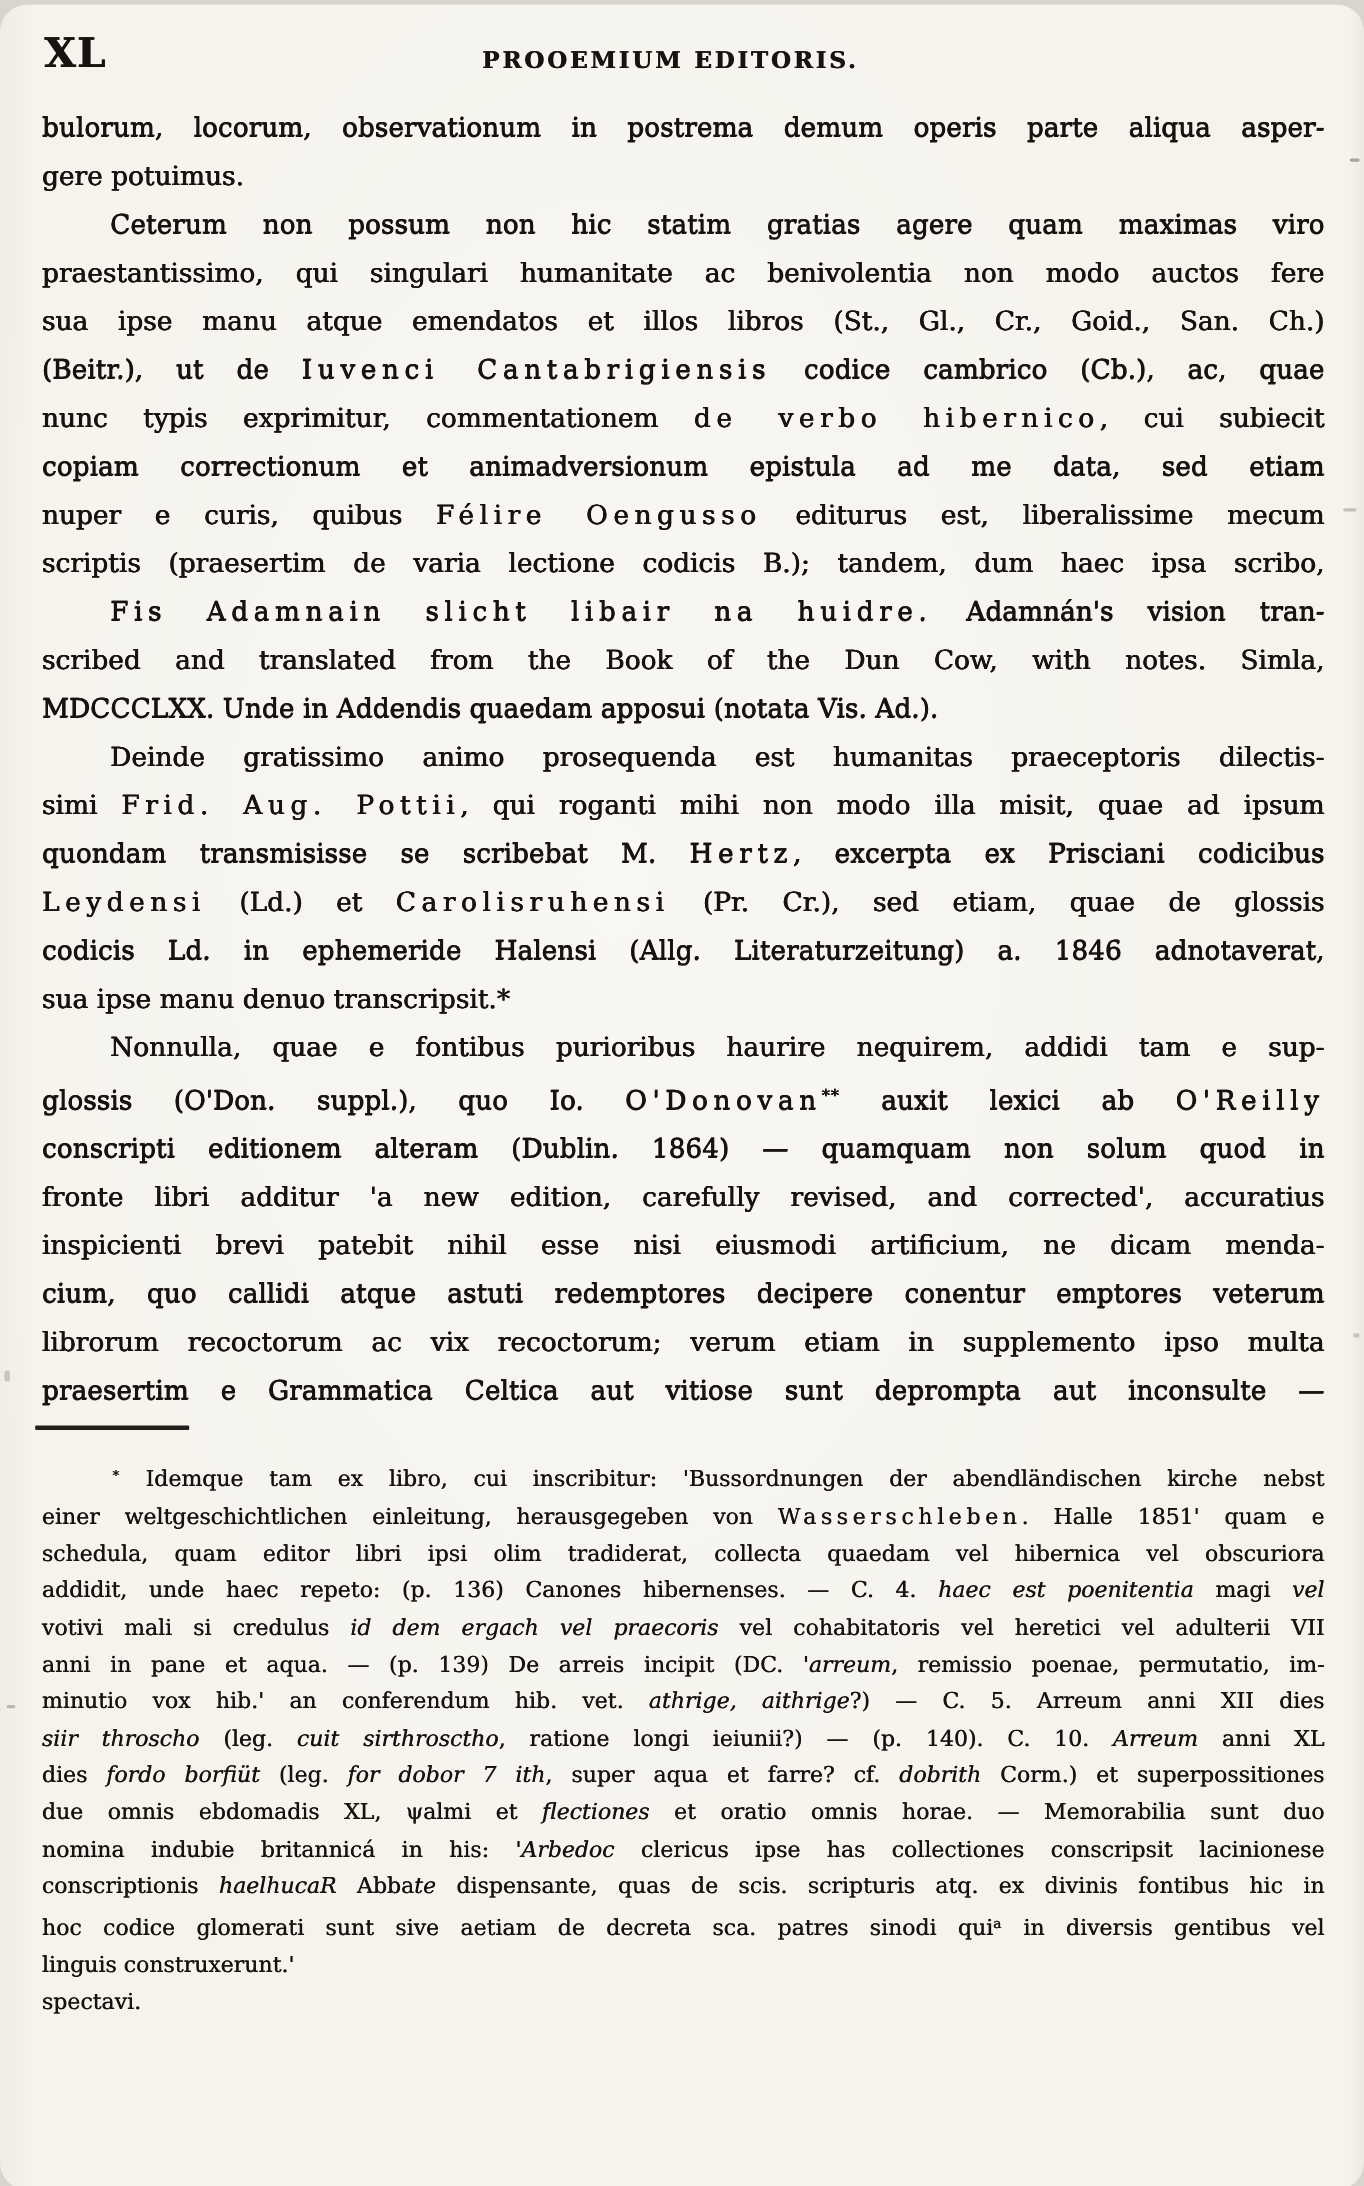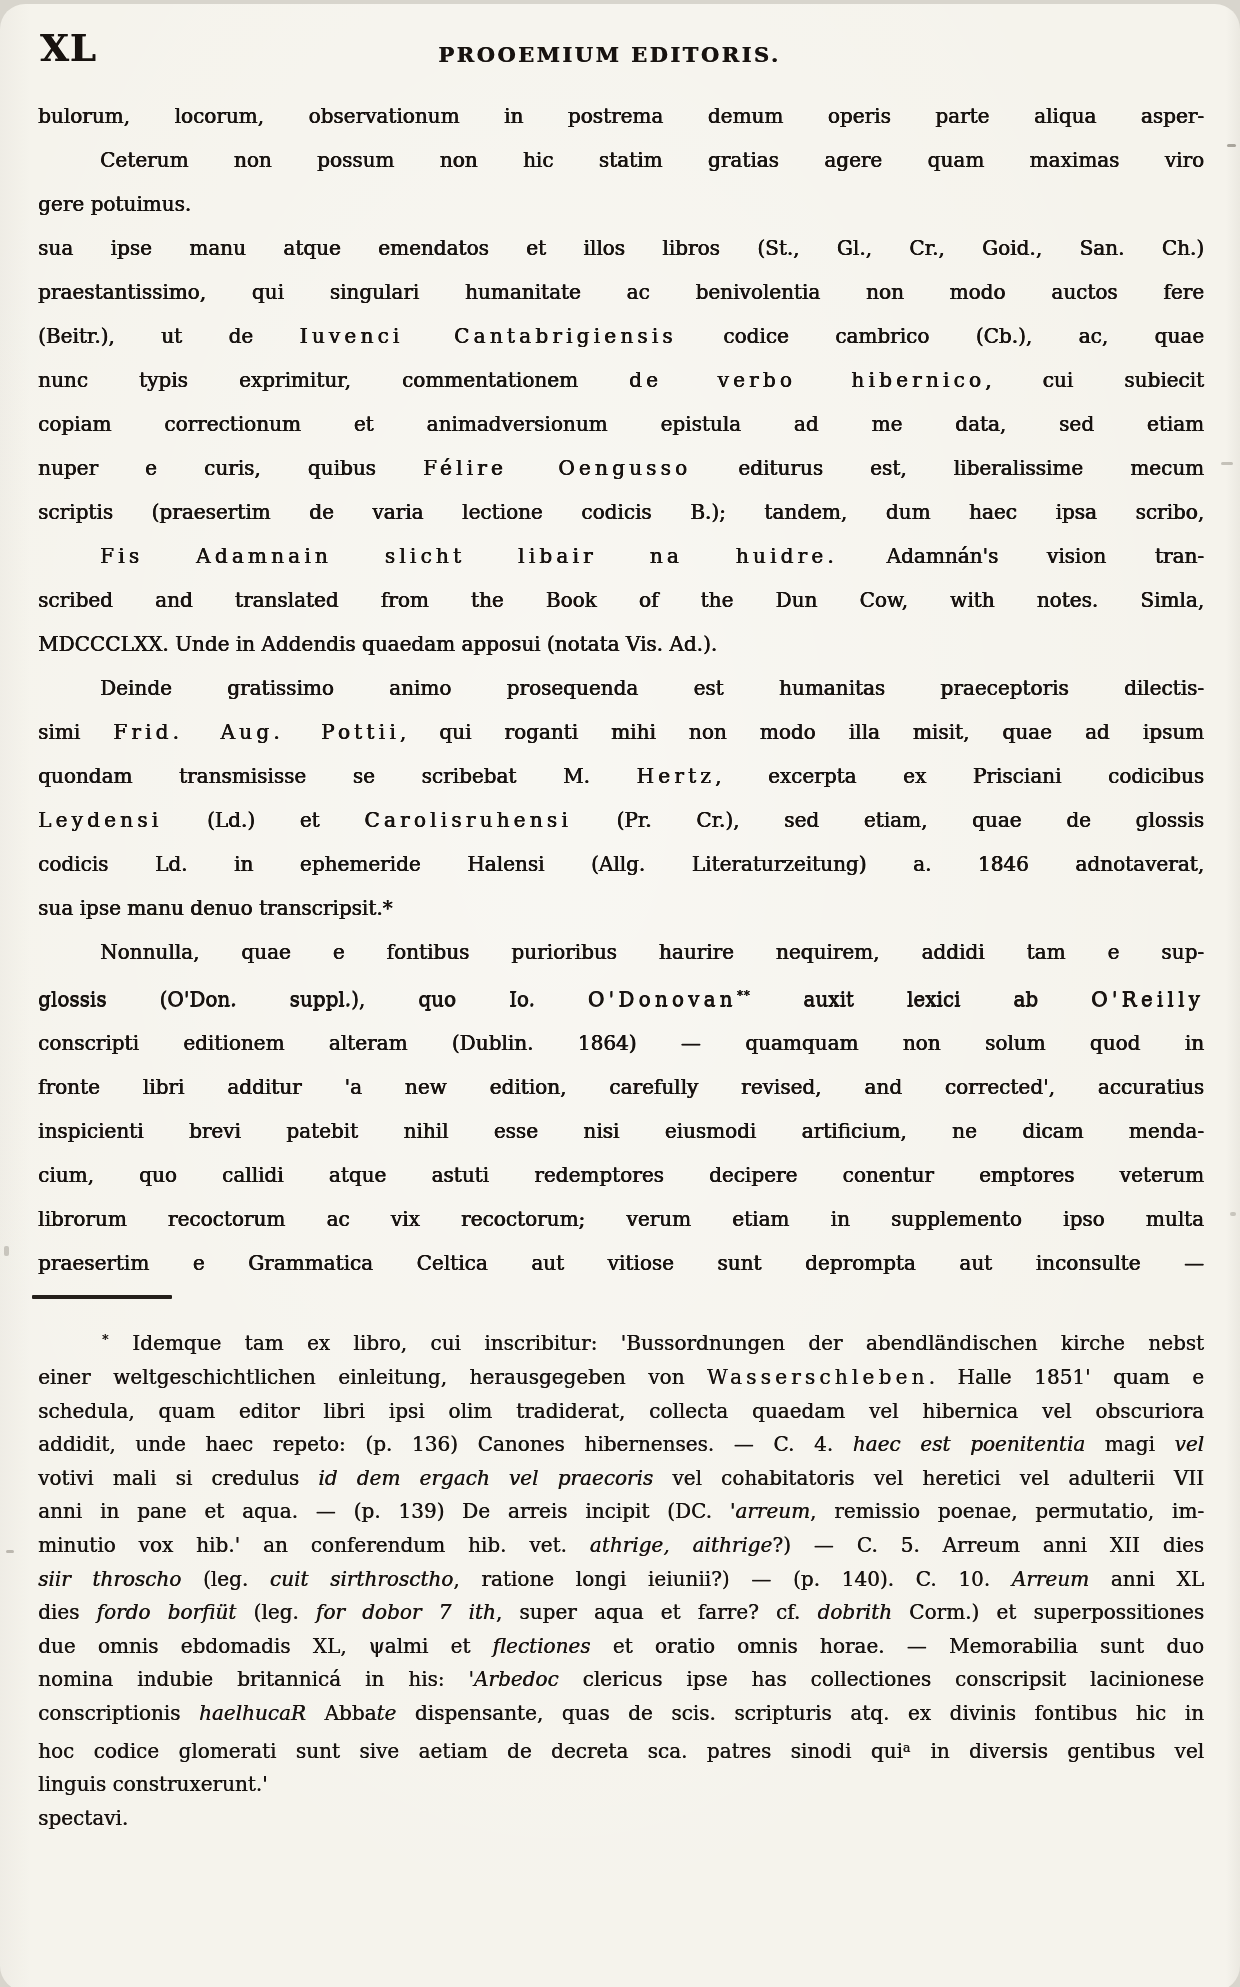--- a/index.html
+++ b/index.html
@@ -28,21 +28,21 @@
     text-shadow: 0.6px 0 0 currentColor;
   }
   .title {
     position: absolute; left: 49%; top: 16px; transform: translateX(-50%);
     font-size: 21px; font-weight: bold; letter-spacing: 2.5px;
     white-space: nowrap;
     text-shadow: 0.5px 0 0 currentColor;
     text-align: right;
   }
 
-  .bodytext { margin-top: 16px; font-size: 20px; }
+  .bodytext { margin-top: 16px; font-size: 24px; }
   .bodytext .line {
     line-height: 44px;
     text-align: justify;
     text-align-last: justify;
     text-shadow: 0.55px 0 0 currentColor, 0 0.35px 0 currentColor;
     white-space: normal;
   }
   .footnotes .line {
     line-height: 33.6px;
     text-align: justify;
@@ -78,24 +78,24 @@
 <div class="page">
   <div class="inner">
 
     <div class="header">
       <span class="pagenum">XL</span>
       <span class="title">PROOEMIUM EDITORIS.</span>
     </div>
 
     <div class="bodytext" id="bodytext">
         <div class="line"><span>bulorum, locorum, observationum in postrema demum operis parte aliqua asper-</span></div>
+        <div class="line end"><span>gere potuimus.</span></div>
         <div class="line indent"><span>Ceterum non possum non hic statim gratias agere quam maximas viro</span></div>
-        <div class="line end"><span>gere potuimus.</span></div>
+        <div class="line"><span>praestantissimo, qui singulari humanitate ac benivolentia non modo auctos fere</span></div>
         <div class="line"><span>sua ipse manu atque emendatos et illos libros (St., Gl., Cr., Goid., San. Ch.)</span></div>
-        <div class="line"><span>praestantissimo, qui singulari humanitate ac benivolentia non modo auctos fere</span></div>
         <div class="line"><span>(Beitr.), ut de </span><span class="sp">Iuvenci Cantabrigiensis</span><span> codice cambrico (Cb.), ac, quae</span></div>
         <div class="line"><span>nunc typis exprimitur, commentationem </span><span class="sp">de verbo hibernico</span><span>, cui subiecit</span></div>
         <div class="line"><span>copiam correctionum et animadversionum epistula ad me data, sed etiam</span></div>
         <div class="line"><span>nuper e curis, quibus </span><span class="sp">Félire Oengusso</span><span> editurus est, liberalissime mecum</span></div>
         <div class="line"><span>scriptis (praesertim de varia lectione codicis B.); tandem, dum haec ipsa scribo,</span></div>
         <div class="line indent"><span class="sp">Fis Adamnain slicht libair na huidre.</span><span> Adamnán's vision tran-</span></div>
         <div class="line"><span>scribed and translated from the Book of the Dun Cow, with notes. Simla,</span></div>
         <div class="line end"><span>MDCCCLXX.  Unde in Addendis quaedam apposui (notata Vis. Ad.).</span></div>
         <div class="line indent"><span>Deinde gratissimo animo prosequenda est humanitas praeceptoris dilectis-</span></div>
         <div class="line"><span>simi </span><span class="sp">Frid. Aug. Pottii</span><span>, qui roganti mihi non modo illa misit, quae ad ipsum</span></div>

